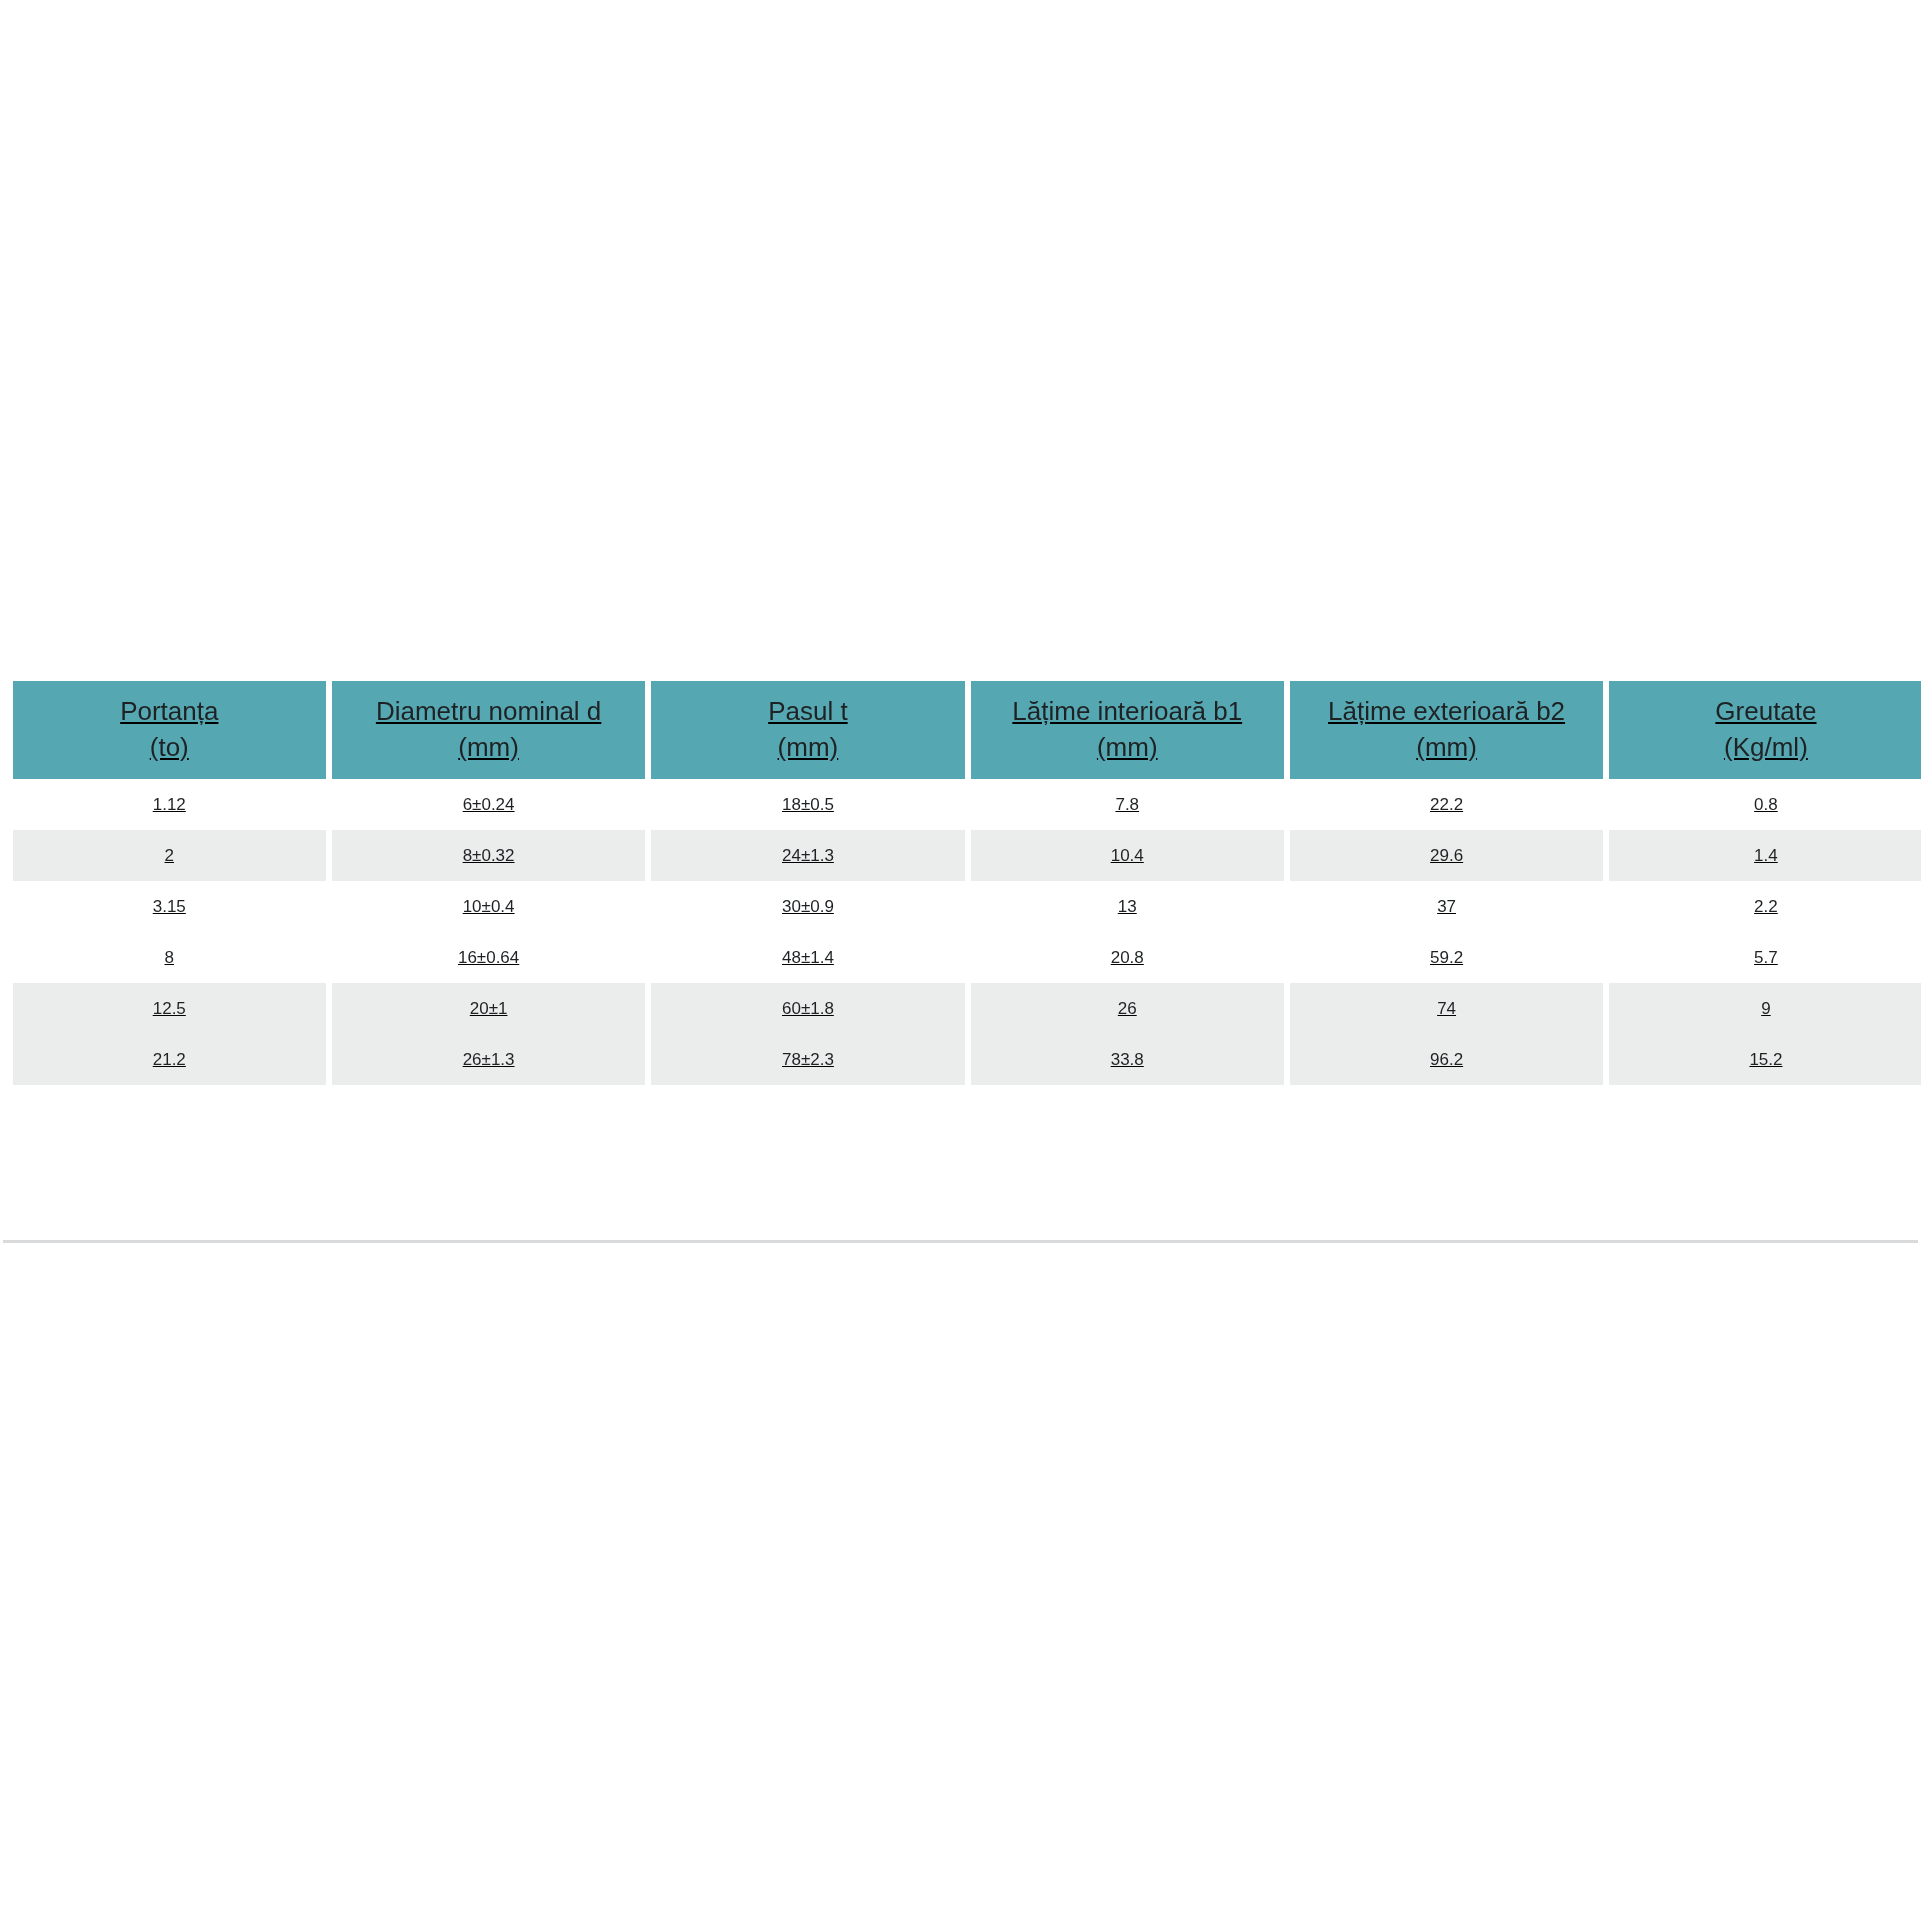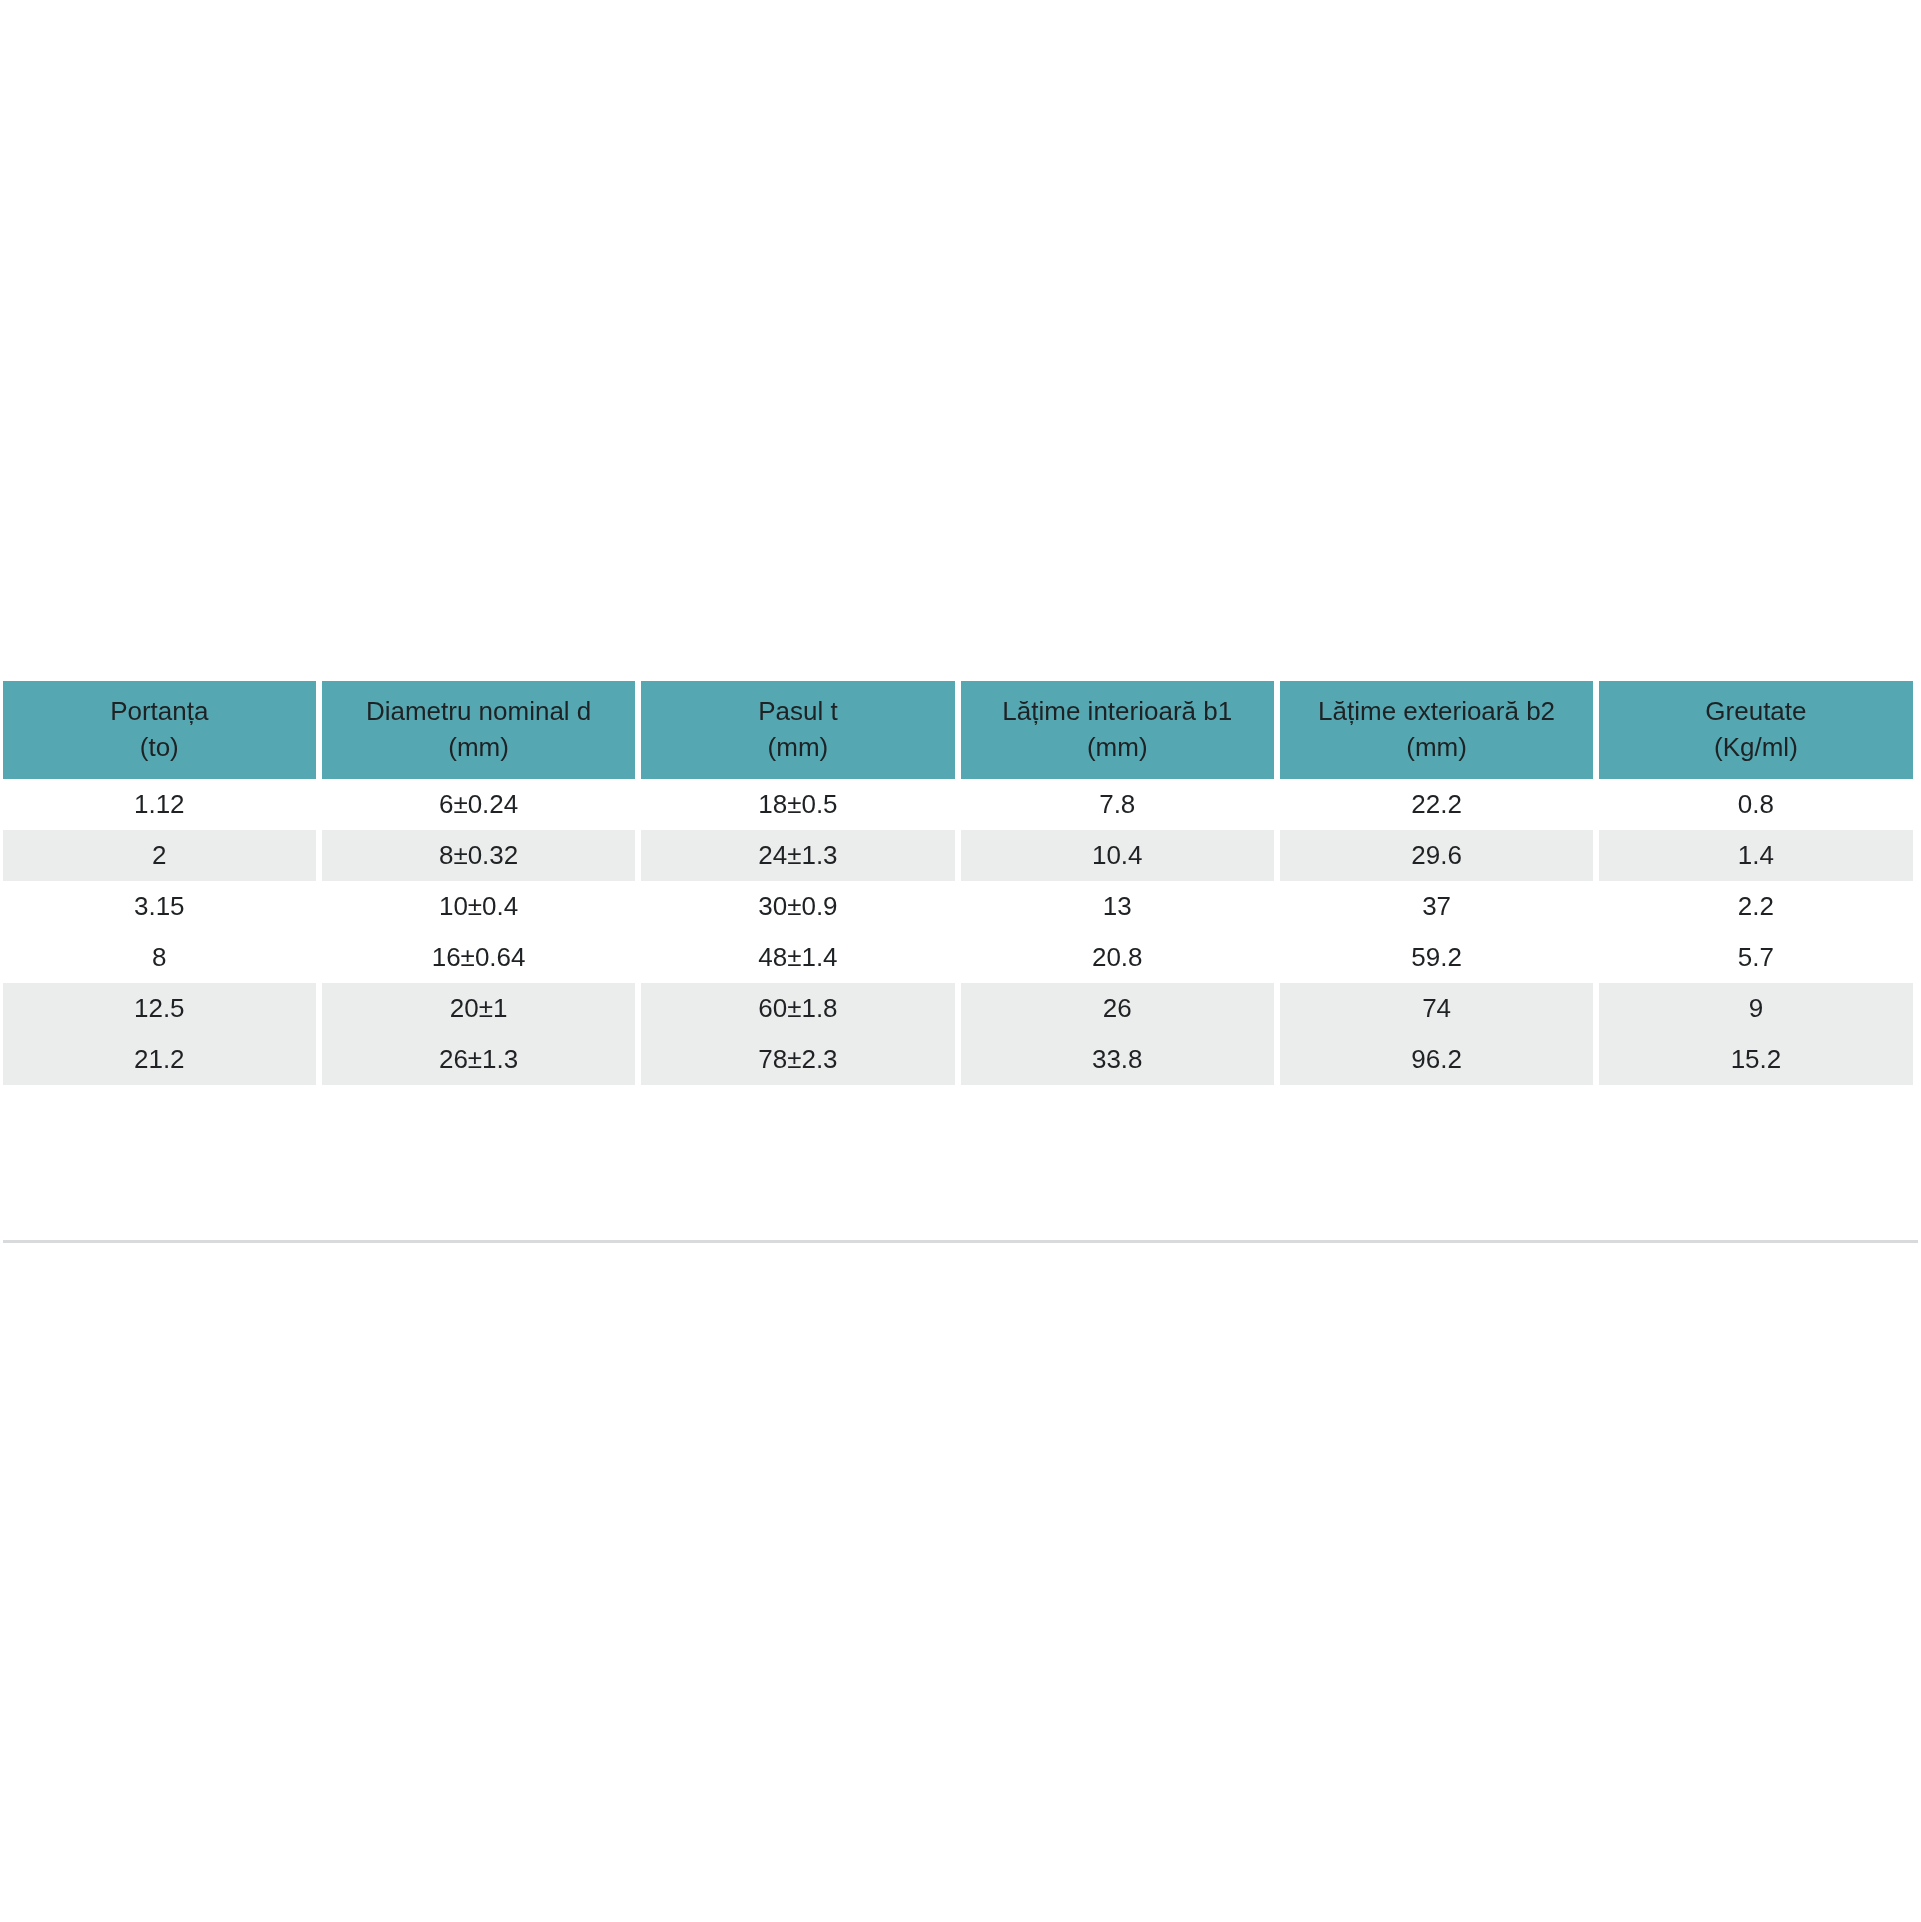--- a/index.html
+++ b/index.html
@@ -16,23 +16,24 @@
 
   .page {
     position: relative;
     width: 1922px;
     height: 1923px;
     background: #ffffff;
   }
 
   .table-wrap {
     position: absolute;
-    left: 0;
+    left: 10px;
     top: 681px;
     width: 1810px;
+    text-decoration: underline;
   }
 
   table.spec-table {
     width: 1922px;
     border-collapse: separate;
     border-spacing: 6.8px 0;
     table-layout: fixed;
     margin-left: -3.4px;
   }
 
@@ -51,21 +52,21 @@
 
   table.spec-table thead th .hdr-line {
     display: block;
     white-space: nowrap;
   }
 
   table.spec-table tbody td {
     height: 51px;
     text-align: center;
     vertical-align: middle;
-    font-size: 26px;
+    font-size: 17px;
     font-weight: 400;
     color: #1f2224;
     border: 0;
     padding: 0 5.1px;
     background: #ffffff;
   }
 
   table.spec-table tbody tr.alt td {
     background: #ebecec;
   }

